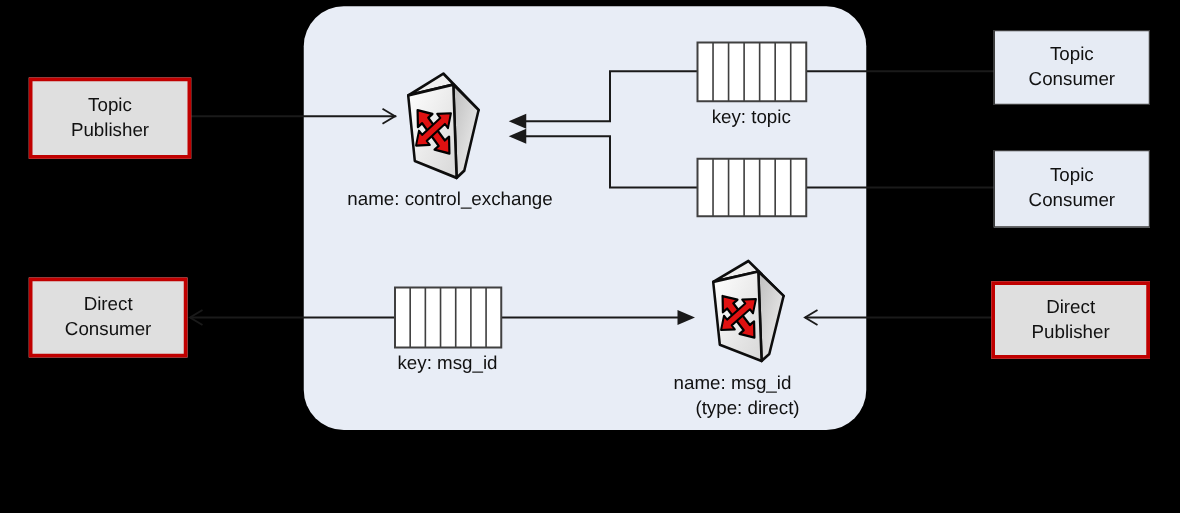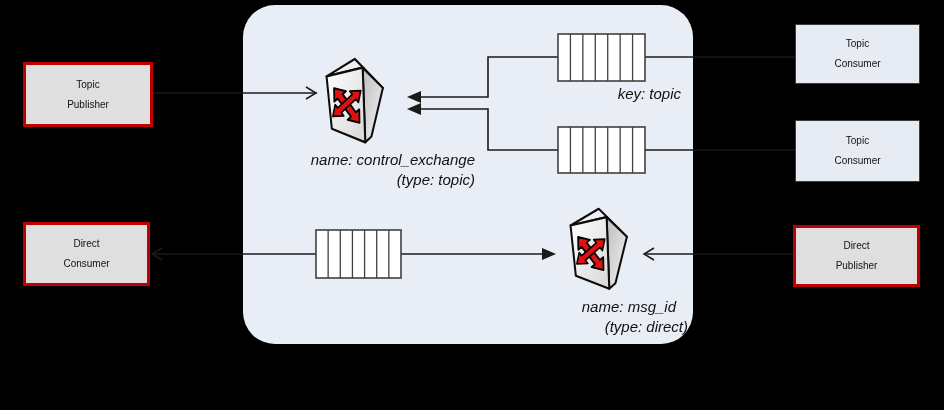--- a/index.html
+++ b/index.html
@@ -15,34 +15,34 @@
     background:var(--background);
     font-family:"Liberation Sans", sans-serif; color:var(--text);
   }
   #broker{
     position:absolute; left:243px; top:5px; width:450px; height:339px;
     background:var(--broker-fill); border-radius:32px;
   }
   svg.layer{position:absolute; left:0; top:0; width:944px; height:410px;}
   .node{
     position:absolute; display:flex; align-items:center; justify-content:center;
-    font-size:10px; line-height:20px; text-align:center; box-sizing:border-box;
+    font-size:15px; line-height:20px; text-align:center; box-sizing:border-box;
   }
   .node span{white-space:pre-line; display:block;}
   .node.redbox{
     background:var(--node-gray-fill);
     border:3px solid var(--node-red-border);
   }
   .node.bluebox{
     background:var(--consumer-fill);
     border:1px solid var(--consumer-border);
   }
   .lbl{
-    position:absolute; font-size:15px; line-height:20px; text-align:right;
-    white-space:nowrap; color:var(--text);font-style:italic;
+    position:absolute; font-size:15px; line-height:20px; text-align:center;
+    white-space:nowrap; color:var(--text);
   }
   
   .conn{stroke:var(--line-color); stroke-width:1.6; fill:none;}
   .openhead{stroke:var(--line-color); stroke-width:1.5; fill:none;}
   .solidhead{fill:var(--line-color); stroke:none;}
   g.queue rect{fill:var(--queue-fill); stroke:var(--queue-stroke); stroke-width:1.6;}
   g.queue line{stroke:var(--queue-stroke); stroke-width:1.3;}
   .face{stroke:#0d0d0d; stroke-width:2.3; stroke-linejoin:round;}
   .face.front{fill:url(#gFront);}
   .face.top{fill:#efefef;}
@@ -143,20 +143,20 @@
   <div class="node bluebox" style="left:795px;top:120px;width:125px;height:62px;">
     <span>Topic
 Consumer</span>
   </div>
   <div class="node redbox" style="left:793px;top:225px;width:127px;height:62px;">
     <span>Direct
 Publisher</span>
   </div>
 
   <div class="lbl" style="left:245px;top:150px;width:230px;">name: control_exchange</div>
-  <div class="lbl" style="left:245px;top:170px;width:230px;">(type: topic)</div>
 
   <div class="lbl" style="left:521px;top:84px;width:160px;">key: topic</div>
+  <div class="lbl" style="left:278px;top:281px;width:160px;">key: msg_id</div>
 
   <div class="lbl" style="left:496px;top:297px;width:180px;">name: msg_id</div>
   <div class="lbl" style="left:508px;top:317px;width:180px;">(type: direct)</div>
 
 </div>
 
 </body></html>

